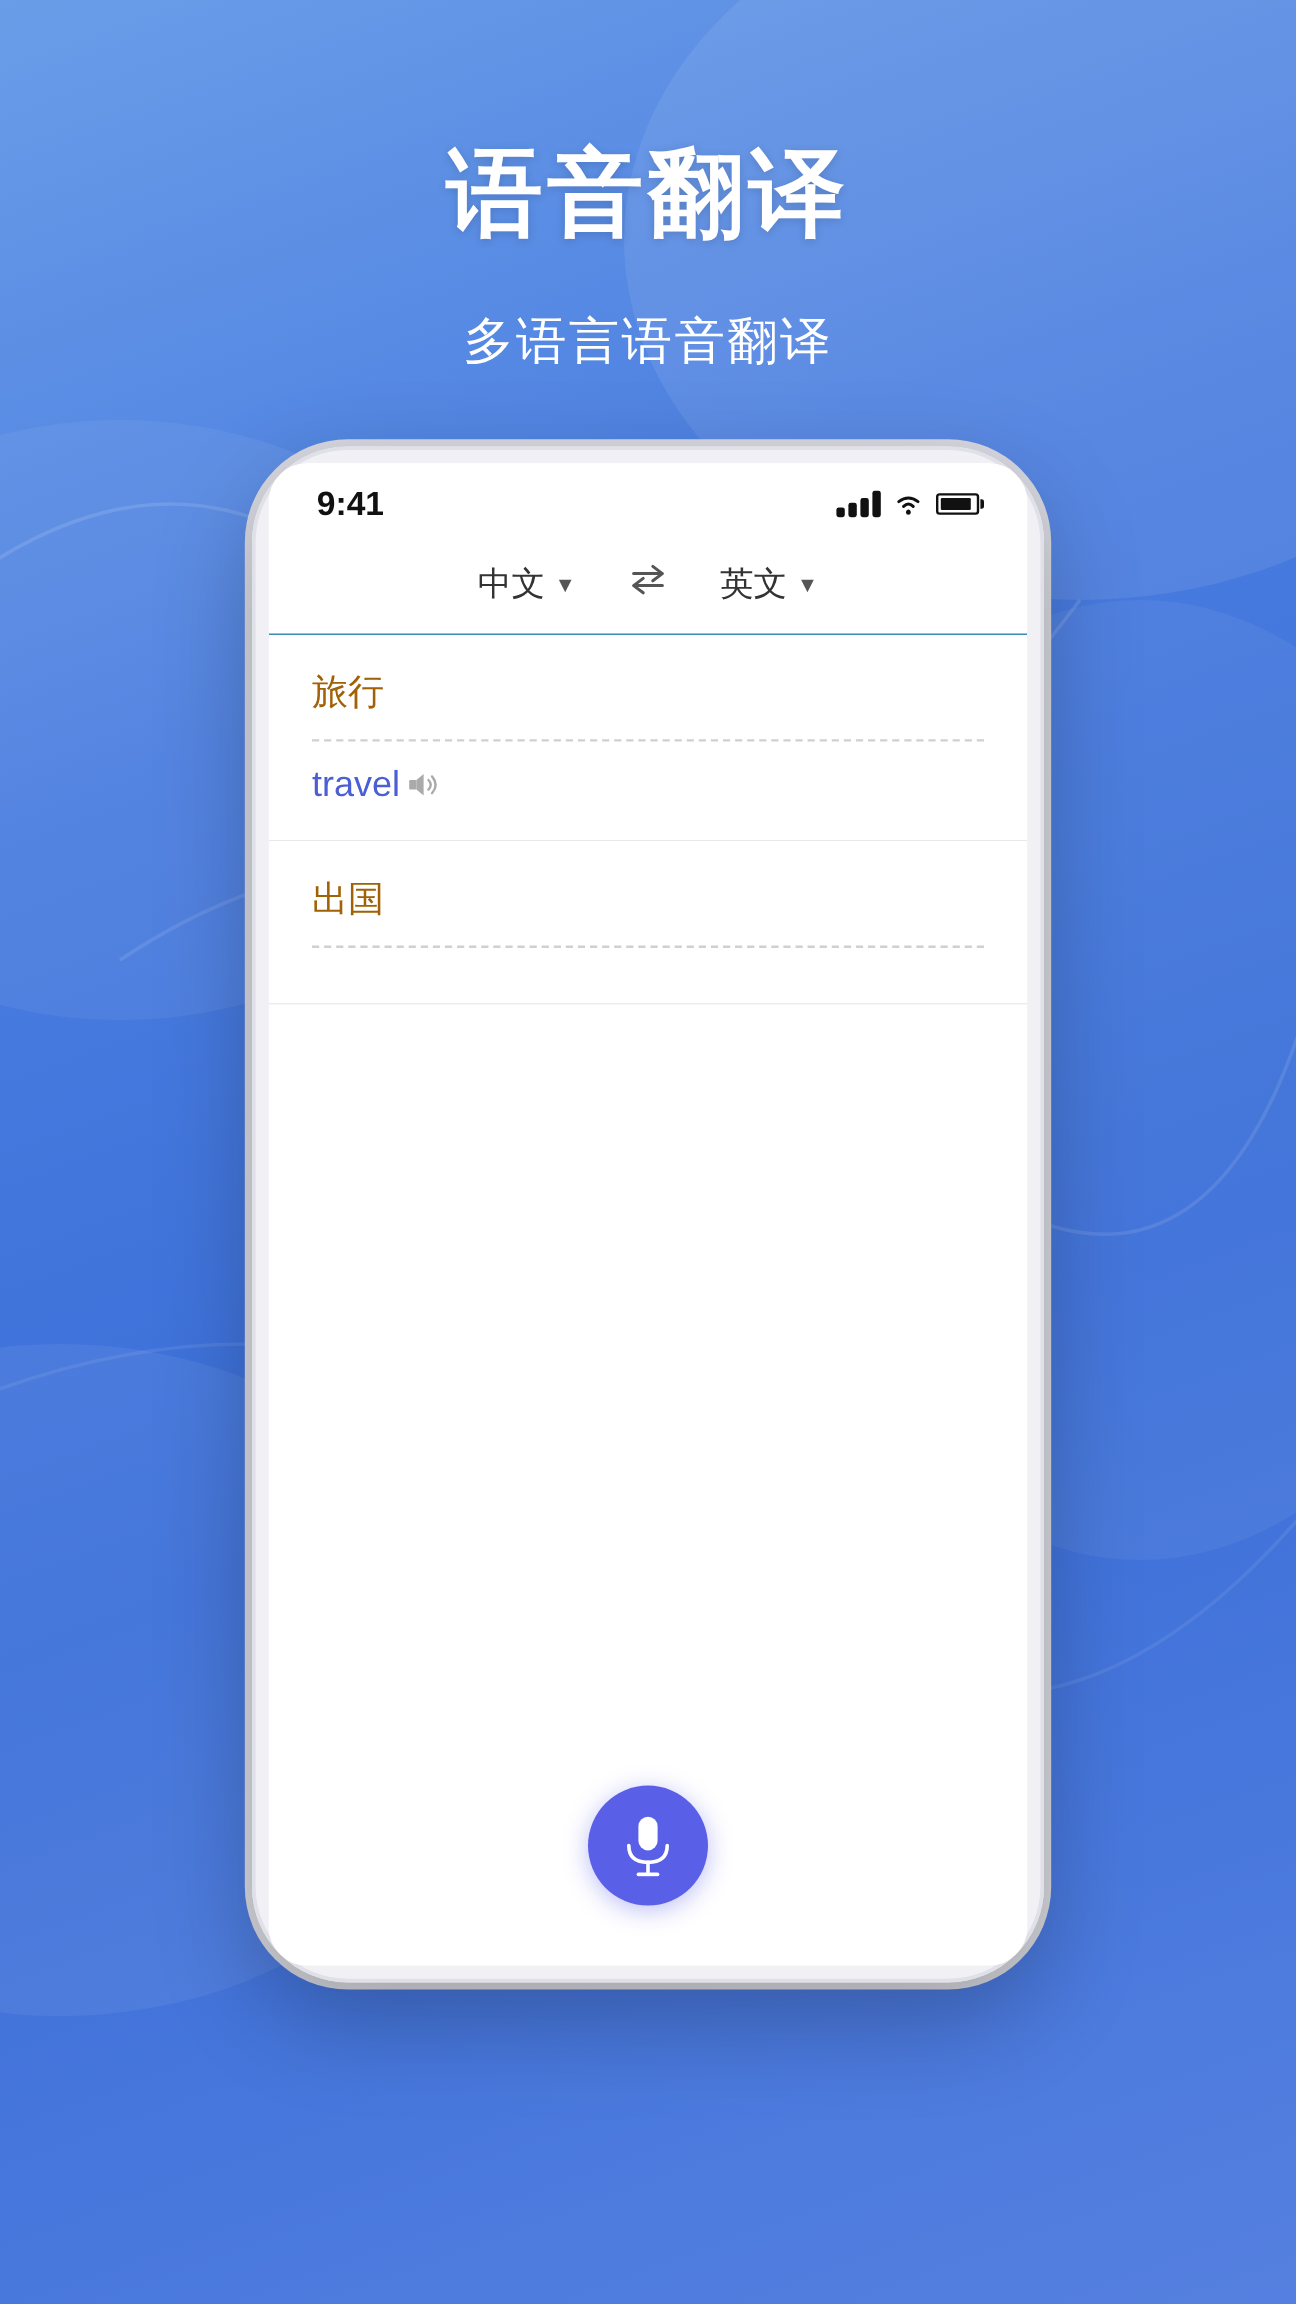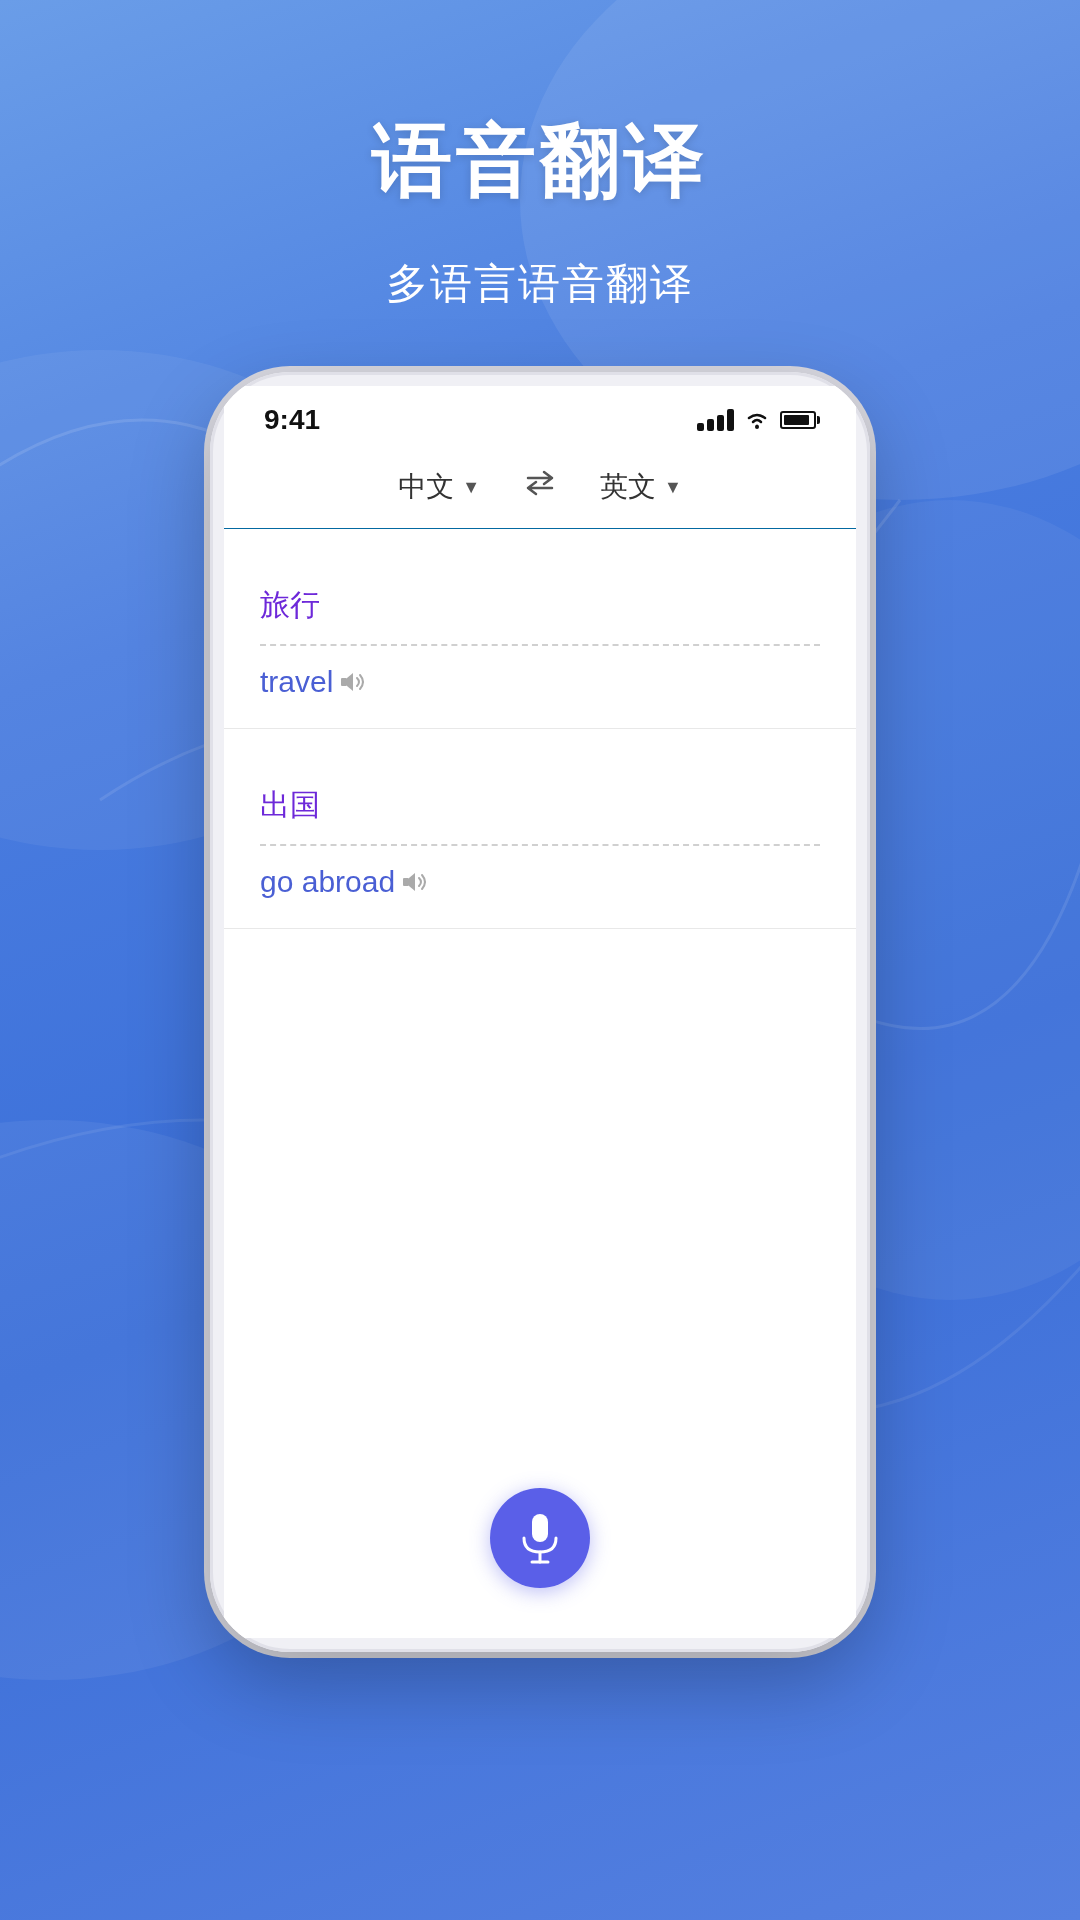--- a/index.html
+++ b/index.html
@@ -58,21 +58,21 @@
       border-radius: 80px;
       box-shadow: 0 30px 80px rgba(0,0,0,0.25), inset 0 0 0 3px #e0e0e8, 0 0 0 6px #d8d8e0;
       overflow: hidden;
       display: flex;
       flex-direction: column;
     }
 
     
     .phone-screen {
       background: #ffffff;
-      border-radius: 22px;
+      border-radius: 32px;
       margin: 14px;
       flex: 1;
       overflow: hidden;
       display: flex;
       flex-direction: column;
     }
 
     
     .status-bar {
       display: flex;
@@ -180,23 +180,22 @@
     }
 
     .translation-item {
       padding: 28px 36px 28px;
       border-bottom: 1px solid #e8e8e8;
       background: #ffffff;
     }
 
     .source-text {
       font-size: 30px;
-      color: #6d28d9;
+      color: #a16207;
       margin-bottom: 18px;
-      margin-top: 28px;
     }
 
     .divider-dashed {
       border: none;
       border-top: 2px dashed #d0d0d0;
       margin-bottom: 18px;
     }
 
     .translation-row {
       display: flex;
@@ -321,31 +320,20 @@
               <path d="M18 10 Q22 14 18 18" stroke="#aaa" stroke-width="2" fill="none" stroke-linecap="round"></path>
               <path d="M21 7 Q27 14 21 21" stroke="#aaa" stroke-width="2" fill="none" stroke-linecap="round"></path>
             </svg>
           </div>
         </div>
       </div>
 
       <div class="translation-item">
         <div class="source-text">出国</div>
         <hr class="divider-dashed">
-        <div class="translation-row">
-          <span class="translated-text">go abroad</span>
-          <div class="speaker-icon">
-            <svg width="32" height="28" viewBox="0 0 32 28" fill="none">
-              <rect x="2" y="10" width="6" height="8" rx="1" fill="#aaa"></rect>
-              <path d="M8 10 L14 5 L14 23 L8 18 Z" fill="#aaa"></path>
-              <path d="M18 10 Q22 14 18 18" stroke="#aaa" stroke-width="2" fill="none" stroke-linecap="round"></path>
-              <path d="M21 7 Q27 14 21 21" stroke="#aaa" stroke-width="2" fill="none" stroke-linecap="round"></path>
-            </svg>
-          </div>
-        </div>
       </div>
 
 
     </div>
 
     <div class="empty-area"></div>
 
     <div class="mic-area">
       <div class="mic-button">
         <svg width="48" height="52" viewBox="0 0 48 52" fill="none">

